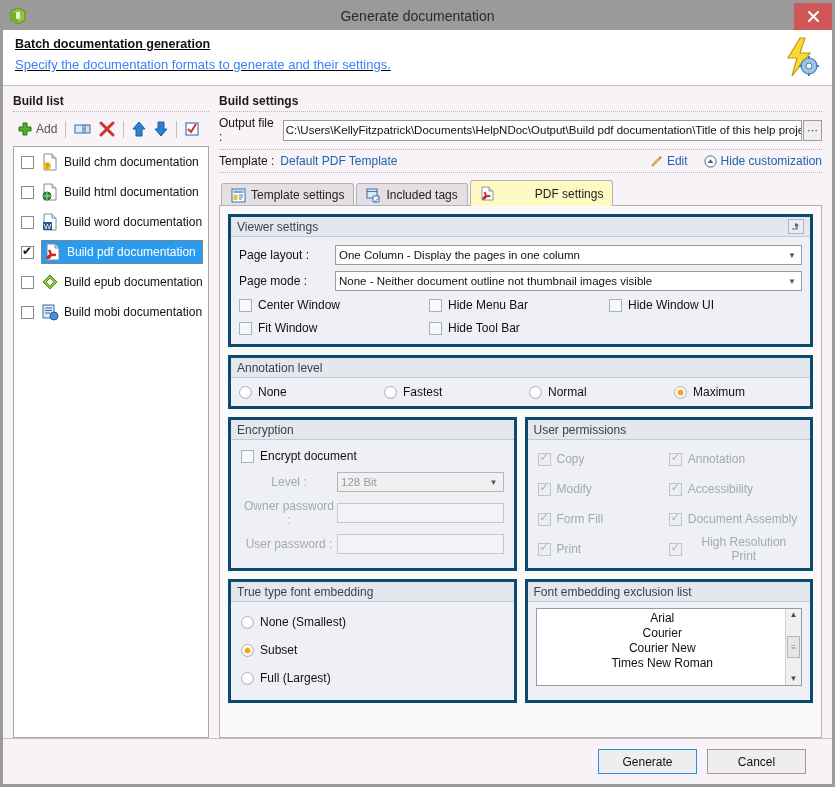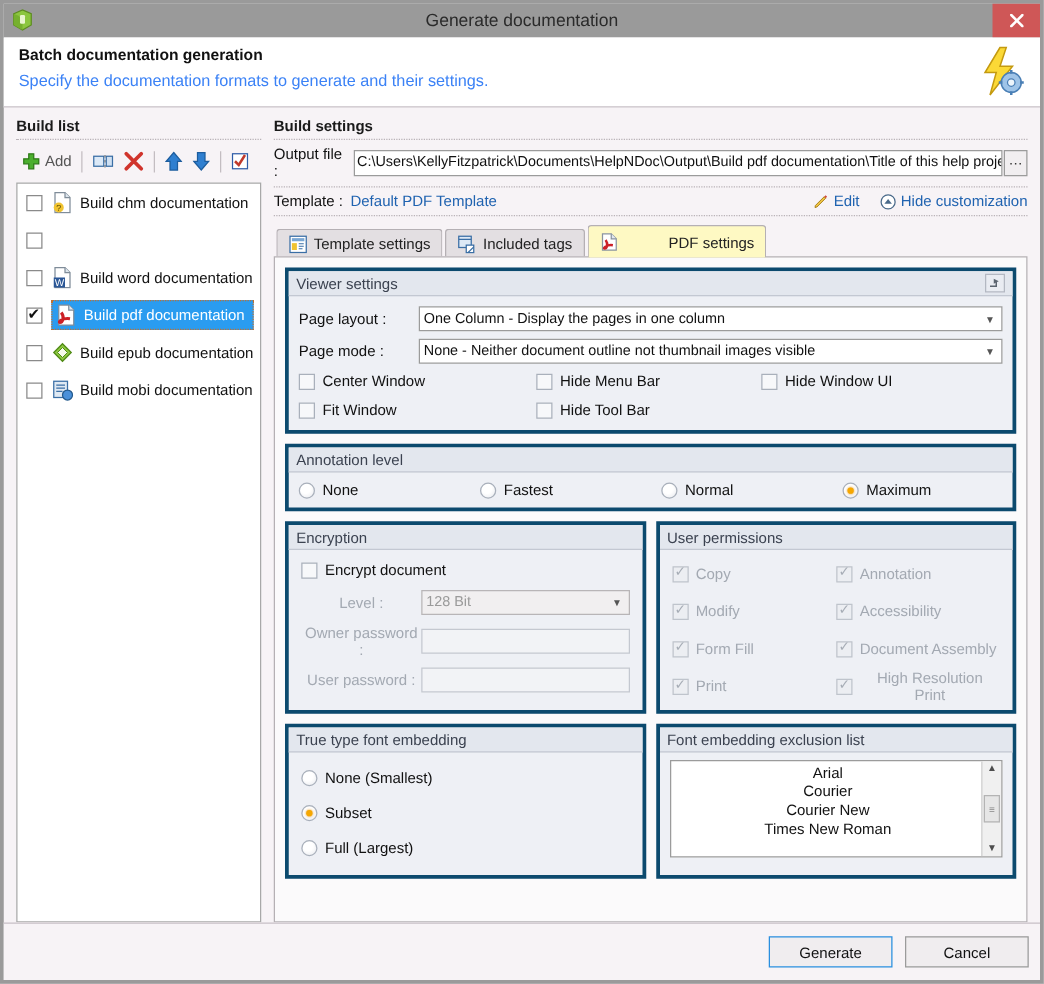--- a/index.html
+++ b/index.html
@@ -38,20 +38,21 @@
     display: flex; align-items: center; justify-content: center;
     cursor: pointer;
   }
   
   .header {
     flex: 0 0 56px;
     background: #ffffff;
     border-bottom: 1px solid #c8c0c6;
     padding: 7px 12px 0 12px;
     position: relative;
+    text-decoration: underline;
   }
   .header h1 { font-size: 12.5px; font-weight: bold; color: #111; margin-bottom: 6px; }
   .header p { font-size: 13px; color: #3b82f6; }
   .header-icon { position: absolute; right: 12px; top: 6px; width: 40px; height: 42px; }
   
   .body {
     flex: 1 1 auto;
     display: flex;
     padding: 8px 10px 0 10px;
     gap: 10px;
@@ -260,21 +261,21 @@
     width: 13px; height: 22px; background: #e6e6e6;
     border: 1px solid #b4b4b4; cursor: pointer;
     display: flex; align-items: center; justify-content: center;
     font-size: 8px; color: #888;
   }
   
   .footer {
     flex: 0 0 46px;
     border-top: 1px solid #c8c0c6;
     display: flex; align-items: center; justify-content: flex-end;
-    padding-right: 9px; gap: 10px;
+    padding-right: 26px; gap: 10px;
     background: #f7f3f6;
   }
   .btn {
     width: 99px; height: 25px;
     border: 1px solid #9b9b9b; background: #f0edef;
     font-size: 12px; color: #111;
     display: flex; align-items: center; justify-content: center;
     cursor: pointer;
   }
   .btn.primary { border: 1px solid #2a8fe0; width: 99px; }
@@ -372,20 +373,32 @@
                 <circle cx="6" cy="13" r="4" fill="#f0c330"></circle>
                 <text x="6" y="16" font-size="7" fill="#5a4a00" text-anchor="middle" font-family="Liberation Sans">?</text>
               </svg>
             </span>
             <span class="txt">Build chm documentation</span>
           </div>
         </div>
 
         <div class="bl-row">
           <div class="cb"></div>
+          <div class="lblwrap">
+            <span class="ficon">
+              <svg width="18" height="18" viewBox="0 0 18 18">
+                <path d="M3 1 h8 l4 4 v12 h-12 z" fill="#fff" stroke="#7f8c99" stroke-width="1"></path>
+                <path d="M11 1 v4 h4" fill="#dde6ee" stroke="#7f8c99" stroke-width="1"></path>
+                <circle cx="6" cy="13" r="4" fill="#2f8f3a"></circle>
+                <circle cx="6" cy="13" r="4" fill="none" stroke="#1d6626" stroke-width="1"></circle>
+                <path d="M2 13 h8 M6 9 v8" stroke="#bfe6c3" stroke-width="0.8"></path>
+              </svg>
+            </span>
+            <span class="txt">Build html documentation</span>
+          </div>
         </div>
 
         <div class="bl-row">
           <div class="cb"></div>
           <div class="lblwrap">
             <span class="ficon">
               <svg width="18" height="18" viewBox="0 0 18 18">
                 <path d="M3 1 h8 l4 4 v12 h-12 z" fill="#fff" stroke="#7f8c99" stroke-width="1"></path>
                 <path d="M11 1 v4 h4" fill="#dde6ee" stroke="#7f8c99" stroke-width="1"></path>
                 <rect x="2" y="9" width="9" height="8" fill="#2b5797"></rect>

